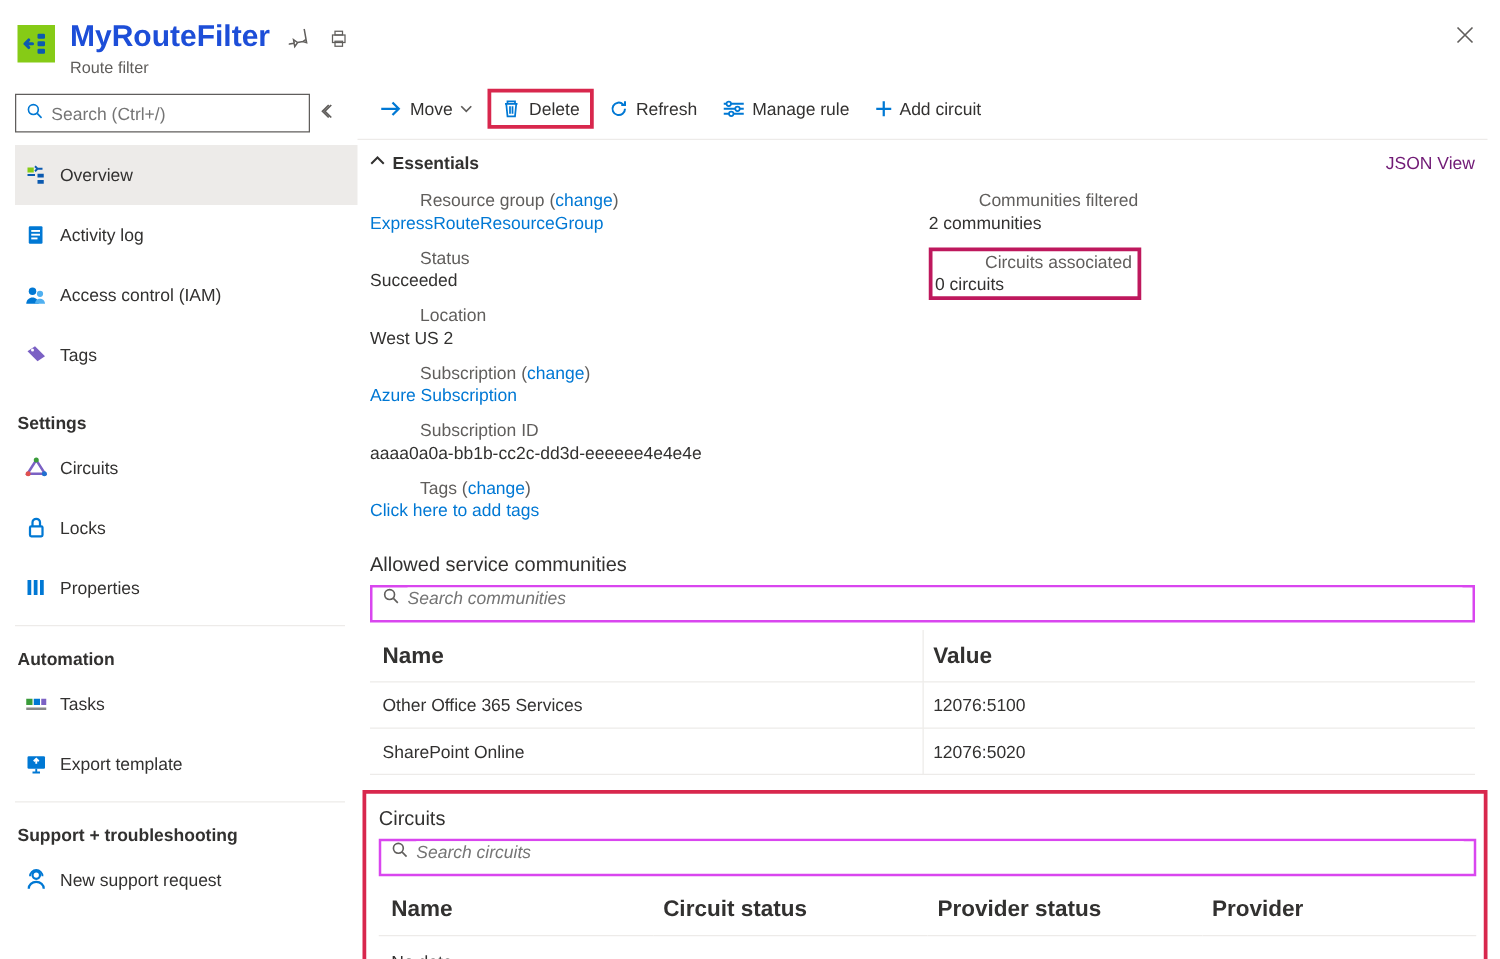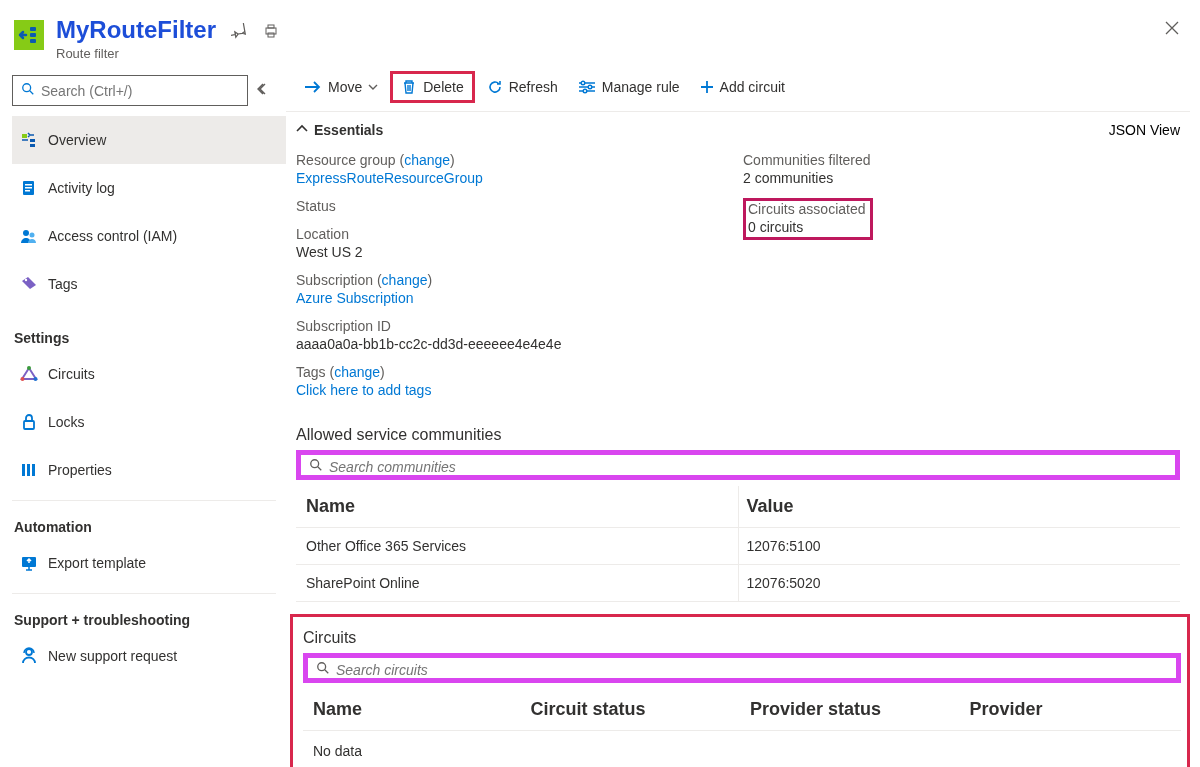--- a/index.html
+++ b/index.html
@@ -51,33 +51,33 @@
   .main { flex: 1; padding: 0 10px 14px 0; }
   .toolbar { display: flex; align-items: center; padding: 10px 0 8px 10px; border-bottom: 1px solid #edebe9; gap: 4px; }
   .tb-btn { display: flex; align-items: center; gap: 6px; padding: 5px 8px; cursor: pointer; }
   .tb-btn .tb-icon { display:flex; align-items:center; justify-content:center; }
   .highlight-red { border: 3px solid #d8274d; }
 
   .essentials { padding: 10px 0 0 10px; }
   .essentials-header { display: flex; align-items: center; }
   .essentials-header .chev { margin-right: 6px; }
   .essentials-header .label { font-weight: 600; }
-  .json-view { margin-left: auto; color: #000000; cursor: pointer; padding-right: 10px; }
+  .json-view { margin-left: auto; color: #701a75; cursor: pointer; padding-right: 10px; }
   .ess-grid { display: flex; margin-top: 14px; }
   .ess-col { flex: 1; }
   .ess-item { margin-bottom: 12px; }
-  .ess-label { color: #605e5c; font-size: 14px; }
+  .ess-label { color: #605e5c; font-size: 14px; margin-left: 40px; }
   .ess-value { color: #323130; margin-top: 2px; font-size: 14px; }
   .link { color: #0078d4; cursor: pointer; }
   .circ-box { display: inline-block; border: 3px solid #be185d; padding: 0 4px 2px 2px; }
 
   .section { margin-top: 10px; padding-left: 10px; }
   .section-title { font-size: 16px; padding: 6px 0; color: #323130; }
   .search-box {
-    display: flex; align-items:flex-end; border:5px solid #d946ef;
+    display: flex; align-items:flex-start; border:2px solid #d946ef;
     height: 30px; padding: 0 8px; width: calc(100% - 10px);
   }
   .sb-italic input { font-style: italic; }
   .search-box input { border:none; outline:none; flex:1; font-size:14px; }
   .table { width: calc(100% - 10px); border-collapse: collapse; margin-top: 6px; }
   .table th { text-align: left; font-weight: 600; font-size: 18px; color:#323130;
               padding: 10px 8px; border-bottom: 1px solid #edebe9; }
   .table td { padding: 10px 8px; border-bottom: 1px solid #edebe9; font-size: 14px; }
   .table th:first-child, .table td:first-child { padding-left: 10px; }
   .col-left { width: 50%; border-right: 1px solid #edebe9; }
@@ -219,20 +219,31 @@
                 <rect x="12" y="3" width="3" height="12" fill="#0078d4"></rect>
               </svg>
           </span>
           <span>Properties</span>
         </div>
 
         <div class="menu-section">Automation</div>
         <div class="menu-item">
           <span class="mi-icon">
             <svg viewBox="0 0 18 18" width="18" height="18">
+                <rect x="1" y="5" width="5" height="5" fill="#3a9c3a"></rect>
+                <rect x="7" y="5" width="5" height="5" fill="#0078d4"></rect>
+                <rect x="13" y="5" width="4" height="5" fill="#7b61c4"></rect>
+                <rect x="1" y="12" width="16" height="2" fill="#888"></rect>
+              </svg>
+          </span>
+          <span>Tasks</span>
+        </div>
+        <div class="menu-item">
+          <span class="mi-icon">
+            <svg viewBox="0 0 18 18" width="18" height="18">
                 <rect x="2" y="3" width="14" height="10" rx="1" fill="#0078d4"></rect>
                 <path d="M6 16h6M9 13v3" stroke="#0078d4" stroke-width="1.5"></path>
                 <path d="M9 5v4M7 7l2-2 2 2" stroke="#fff" stroke-width="1.5" fill="none"></path>
               </svg>
           </span>
           <span>Export template</span>
         </div>
 
         <div class="menu-section">Support + troubleshooting</div>
         <div class="menu-item">
@@ -311,20 +322,21 @@
           <span class="json-view">JSON View</span>
         </div>
         <div class="ess-grid">
           <div class="ess-col">
             <div class="ess-item">
               <div class="ess-label"><span>Resource group (</span><span class="link">change</span><span>)</span></div>
               <div class="ess-value link">ExpressRouteResourceGroup</div>
             </div>
             <div class="ess-item">
               <div class="ess-label">Status</div>
+              <div class="ess-value">Succeeded</div>
             </div>
             <div class="ess-item">
               <div class="ess-label">Location</div>
               <div class="ess-value">West US 2</div>
             </div>
             <div class="ess-item">
               <div class="ess-label"><span>Subscription (</span><span class="link">change</span><span>)</span></div>
               <div class="ess-value link">Azure Subscription</div>
             </div>
             <div class="ess-item">

